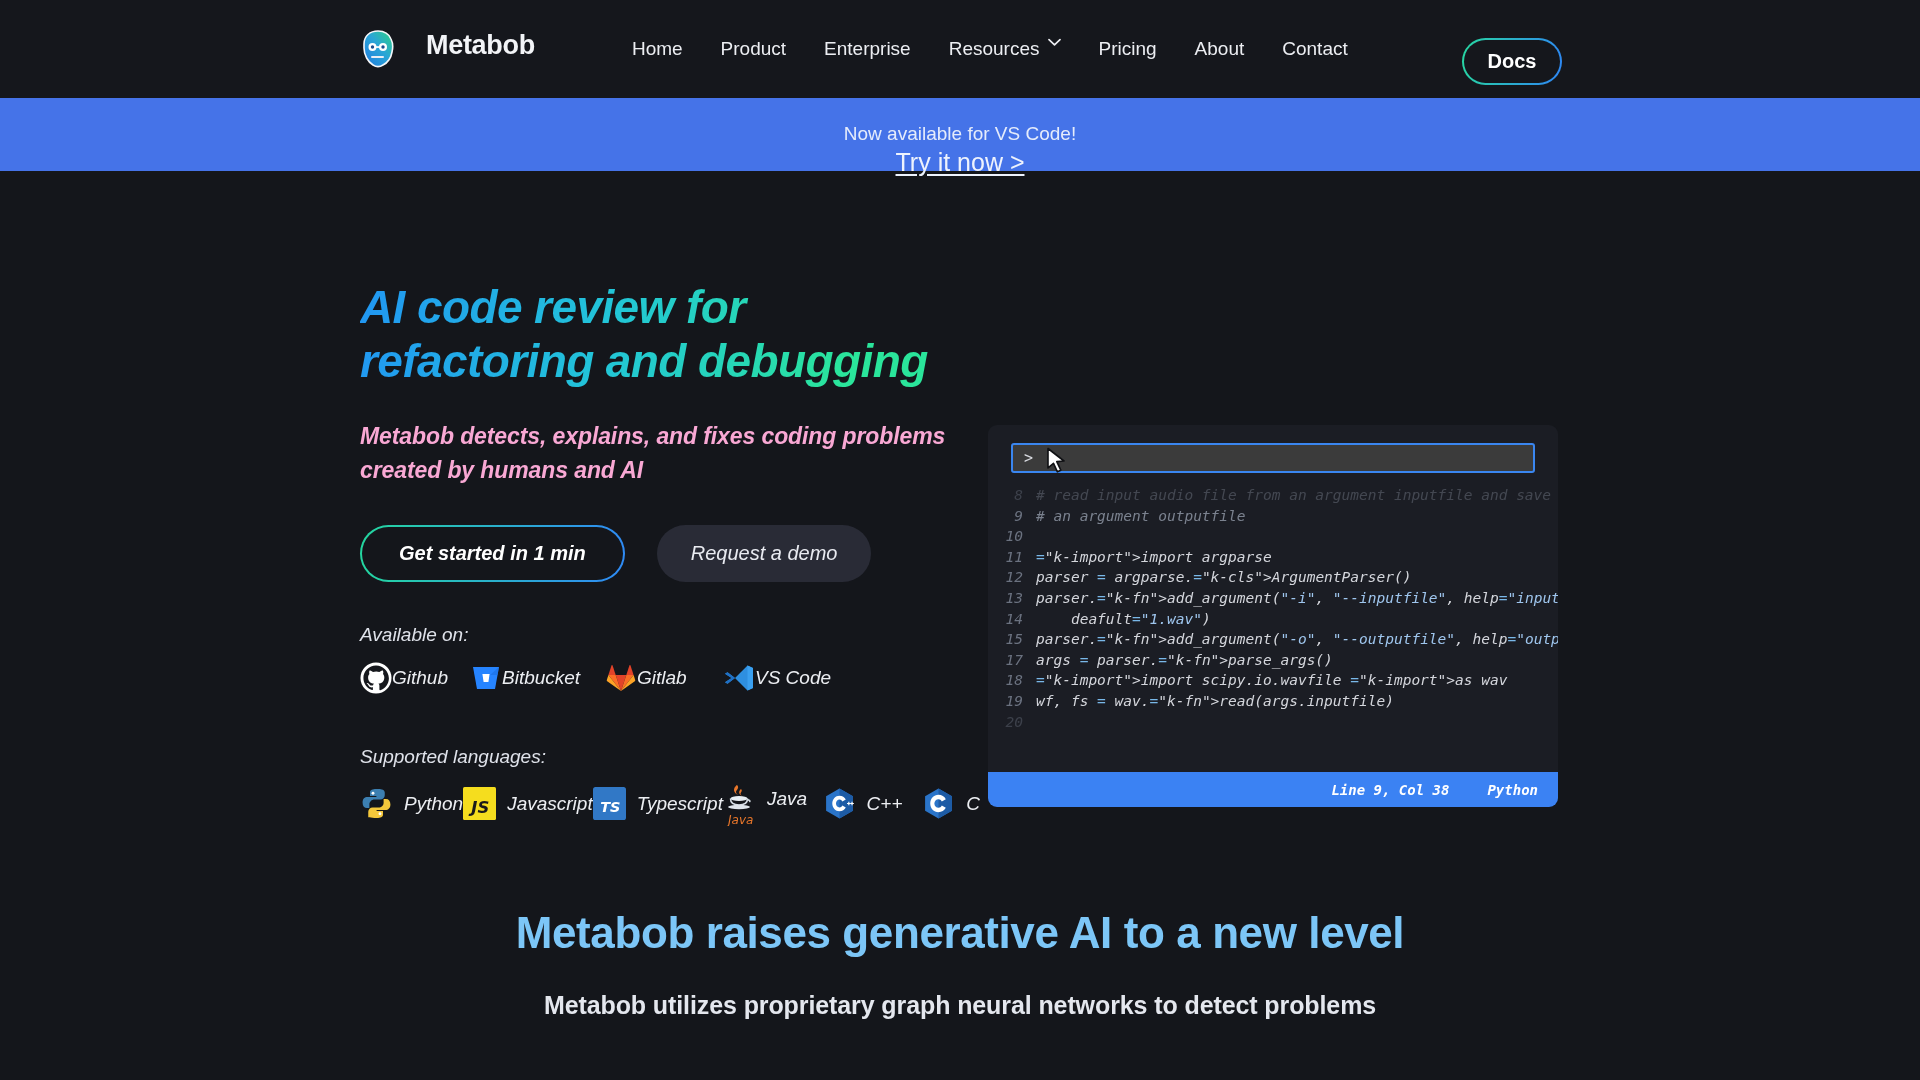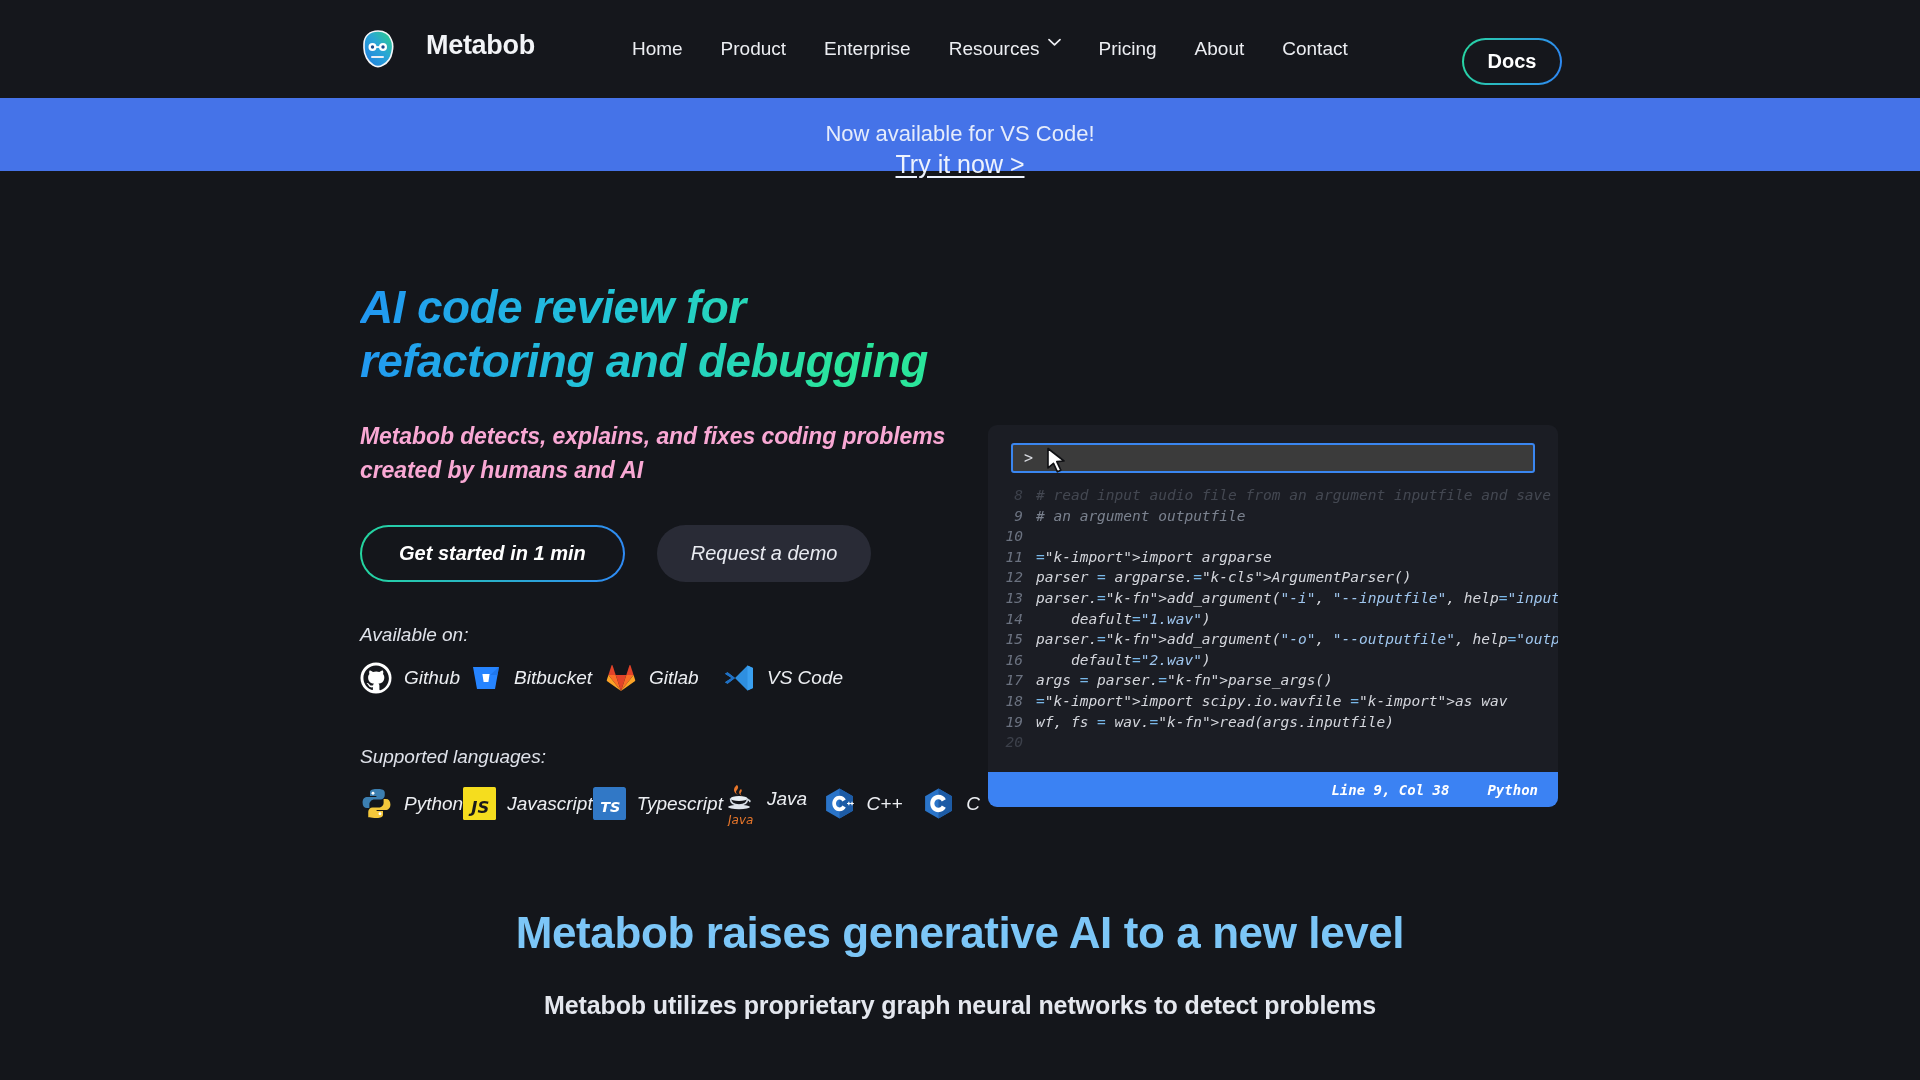--- a/index.html
+++ b/index.html
@@ -39,21 +39,21 @@
     display: flex; align-items: center; justify-content: center;
     font-size: 20px; font-weight: 700; color: #ffffff;
   }
 
   
   .banner {
     width: 100%; height: 73px; background: #4573e8;
     display: flex; flex-direction: column; align-items: center; justify-content: center;
     gap: 3px;
   }
-  .banner-title { font-size: 22px; color: #e5ecfb; margin-top: 30px; }
+  .banner-title { font-size: 19px; color: #e5ecfb; margin-top: 30px; }
   .banner-link {
     font-size: 25px; color: #eef3fd; text-decoration: underline;
     cursor: pointer; text-underline-offset: 3px;
   }
 
   
   .hero { position: relative; width: 100%; height: 760px; font-style: italic; }
 
   .hero-left { position: absolute; left: 360px; top: 110px; width: 620px; }
 
@@ -82,21 +82,21 @@
   }
   .cta-secondary {
     height: 57px; border-radius: 29px; background: #292b36;
     display: flex; align-items: center; justify-content: center;
     padding: 0 34px; font-size: 20px; color: #e9ebf1; cursor: pointer;
     white-space: nowrap;
   }
 
   .avail-label { margin-top: 42px; font-size: 19px; color: #dfe2ea; }
   .plat-row { margin-top: 16px; display: flex; align-items: center; }
-  .plat { display: flex; align-items: center; gap: 12px; cursor: pointer; }
+  .plat { display: flex; align-items: center; cursor: pointer; }
   .plat-label { font-size: 19px; color: #eceef2; white-space: nowrap; }
   .plat-ico { width: 32px; height: 32px; display: block; flex: 0 0 auto; }
 
   .lang-label { margin-top: 52px; font-size: 19px; color: #dfe2ea; }
   .lang-row { margin-top: 14px; display: flex; align-items: center; }
   .lang { display: flex; align-items: center; gap: 11px; }
   .lang-label-txt { font-size: 19px; color: #eceef2; white-space: nowrap; }
   .lang-ico { width: 33px; height: 33px; display: block; flex: 0 0 auto; }
 
   
@@ -367,21 +367,20 @@
 
     <div class="code-area">
         <div class="code-line fade-line"><span class="ln">8</span><span class="code-txt"><span class="k-cmt"># read input audio file from an argument inputfile and save to</span></span></div>
         <div class="code-line"><span class="ln">9</span><span class="code-txt"><span class="k-cmt"># an argument outputfile</span></span></div>
         <div class="code-line"><span class="ln">10</span><span class="code-txt"></span></div>
         <div class="code-line"><span class="ln">11</span><span class="code-txt"><span class<span="" class="k-op">=</span>"k-import"&gt;import argparse</span></div>
         <div class="code-line"><span class="ln">12</span><span class="code-txt">parser <span class="k-op">=</span> argparse.<span class<span="" class="k-op">=</span>"k-cls"&gt;ArgumentParser()</span></div>
         <div class="code-line"><span class="ln">13</span><span class="code-txt">parser.<span class<span="" class="k-op">=</span>"k-fn"&gt;add_argument(<span class="k-str">"-i"</span>, <span class="k-str">"--inputfile"</span>, help<span class="k-op">=</span><span class="k-str">"input file"</span>,</span></div>
         <div class="code-line"><span class="ln">14</span><span class="code-txt">    deafult<span class="k-op">=</span><span class="k-str">"1.wav"</span>)</span></div>
         <div class="code-line"><span class="ln">15</span><span class="code-txt">parser.<span class<span="" class="k-op">=</span>"k-fn"&gt;add_argument(<span class="k-str">"-o"</span>, <span class="k-str">"--outputfile"</span>, help<span class="k-op">=</span><span class="k-str">"output file"</span>,</span></div>
-        <div class="code-line"><span class="ln">16</span><span class="code-txt">    default<span class="k-op">=</span><span class="k-str">"2.wav"</span>)</span></div>
         <div class="code-line"><span class="ln">17</span><span class="code-txt">args <span class="k-op">=</span> parser.<span class<span="" class="k-op">=</span>"k-fn"&gt;parse_args()</span></div>
         <div class="code-line"><span class="ln">18</span><span class="code-txt"><span class<span="" class="k-op">=</span>"k-import"&gt;import scipy.io.wavfile <span class<span="" class="k-op">=</span>"k-import"&gt;as wav</span></div>
         <div class="code-line"><span class="ln">19</span><span class="code-txt">wf, fs <span class="k-op">=</span> wav.<span class<span="" class="k-op">=</span>"k-fn"&gt;read(args.inputfile)</span></div>
         <div class="code-line fade-line"><span class="ln">20</span><span class="code-txt"></span></div>
       </div>
 
     <div class="statusbar">
       <span>Line 9, Col 38</span>
       <span>Python</span>
     </div>

